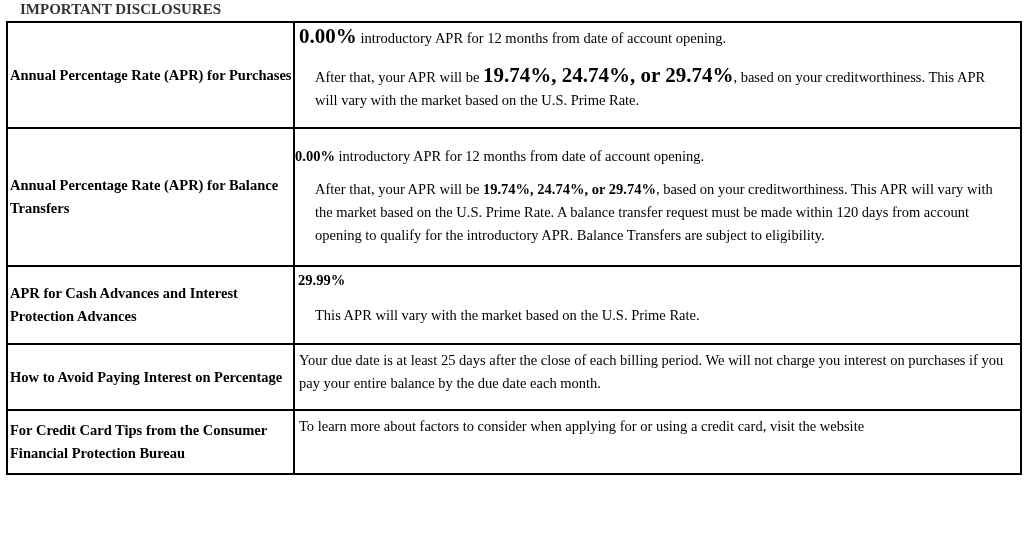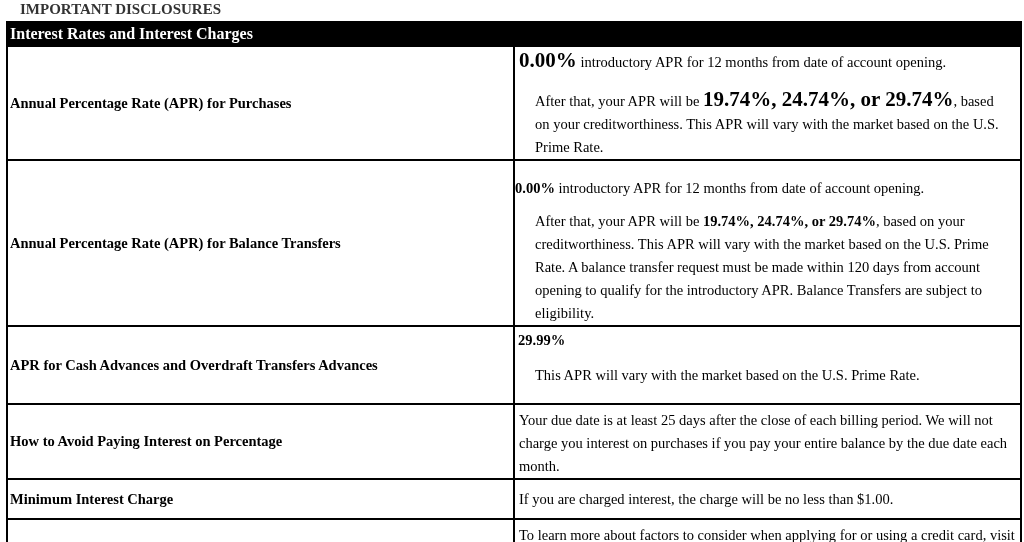--- a/index.html
+++ b/index.html
@@ -36,61 +36,52 @@
   .row6 td { height: 62px; }
   .v-middle { vertical-align: middle !important; }
 </style>
 </head>
 <body>
 
 <div class="disclosures-title">IMPORTANT DISCLOSURES</div>
 
 <table class="table">
   <tbody>
-      <tr class="header-row">
-    <td colspan="2">Interest Rates and Interest Charges</td>
-  </tr>
 
   <tr class="row1">
     <td class="label-cell">Annual Percentage Rate (APR) for Purchases</td>
     <td class="value-cell">
       <div class="intro"><span class="big-rate">0.00%</span><span> introductory APR for 12 months from date of account opening.</span></div>
       <div class="after"><span>After that, your APR will be </span><span class="big-rate">19.74%</span><span class="big-rate">, </span><span class="big-rate">24.74%</span><span class="big-rate">, or </span><span class="big-rate">29.74%</span><span>, based on your creditworthiness. This APR will vary with the market based on the U.S. Prime Rate.</span></div>
     </td>
   </tr>
 
   <tr class="row2">
     <td class="label-cell">Annual Percentage Rate (APR) for Balance Transfers</td>
     <td class="value-cell">
       <div class="intro small" style="padding-top:16px"><span class="bold-rate">0.00%</span><span> introductory APR for 12 months from date of account opening.</span></div>
       <div class="after" style="padding-top:10px"><span>After that, your APR will be </span><span class="bold-rate">19.74%</span><span class="bold-rate">, </span><span class="bold-rate">24.74%</span><span class="bold-rate">, or </span><span class="bold-rate">29.74%</span><span>, based on your creditworthiness. This APR will vary with the market based on the U.S. Prime Rate. A balance transfer request must be made within 120 days from account opening to qualify for the introductory APR. Balance Transfers are subject to eligibility.</span></div>
     </td>
   </tr>
 
   <tr class="row3">
-    <td class="label-cell">APR for Cash Advances and Overdraft Transfers Advances</td>
+    <td class="label-cell">APR for Cash Advances and Interest Protection Advances</td>
     <td class="value-cell">
       <div class="intro" style="padding-left:3px"><span class="bold-rate">29.99%</span></div>
       <div class="after" style="padding-top:12px">This APR will vary with the market based on the U.S. Prime Rate.</div>
     </td>
   </tr>
 
   <tr class="row4">
     <td class="label-cell">How to Avoid Paying Interest on Percentage</td>
     <td class="value-cell">
       <div class="plain" style="padding-top:4px">Your due date is at least 25 days after the close of each billing period. We will not charge you interest on purchases if you pay your entire balance by the due date each month.</div>
     </td>
   </tr>
 
-  <tr class="row5">
-    <td class="label-cell">Minimum Interest Charge</td>
-    <td class="value-cell v-middle">
-      <div class="plain" style="padding-top:0">If you are charged interest, the charge will be no less than $1.00.</div>
-    </td>
-  </tr>
 
   <tr class="row6">
     <td class="label-cell">For Credit Card Tips from the Consumer Financial Protection Bureau</td>
     <td class="value-cell">
       <div class="plain" style="padding-top:4px">
         <div>To learn more about factors to consider when applying for or using a credit card, visit the website</div>
 
       </div>
     </td>
   </tr>

